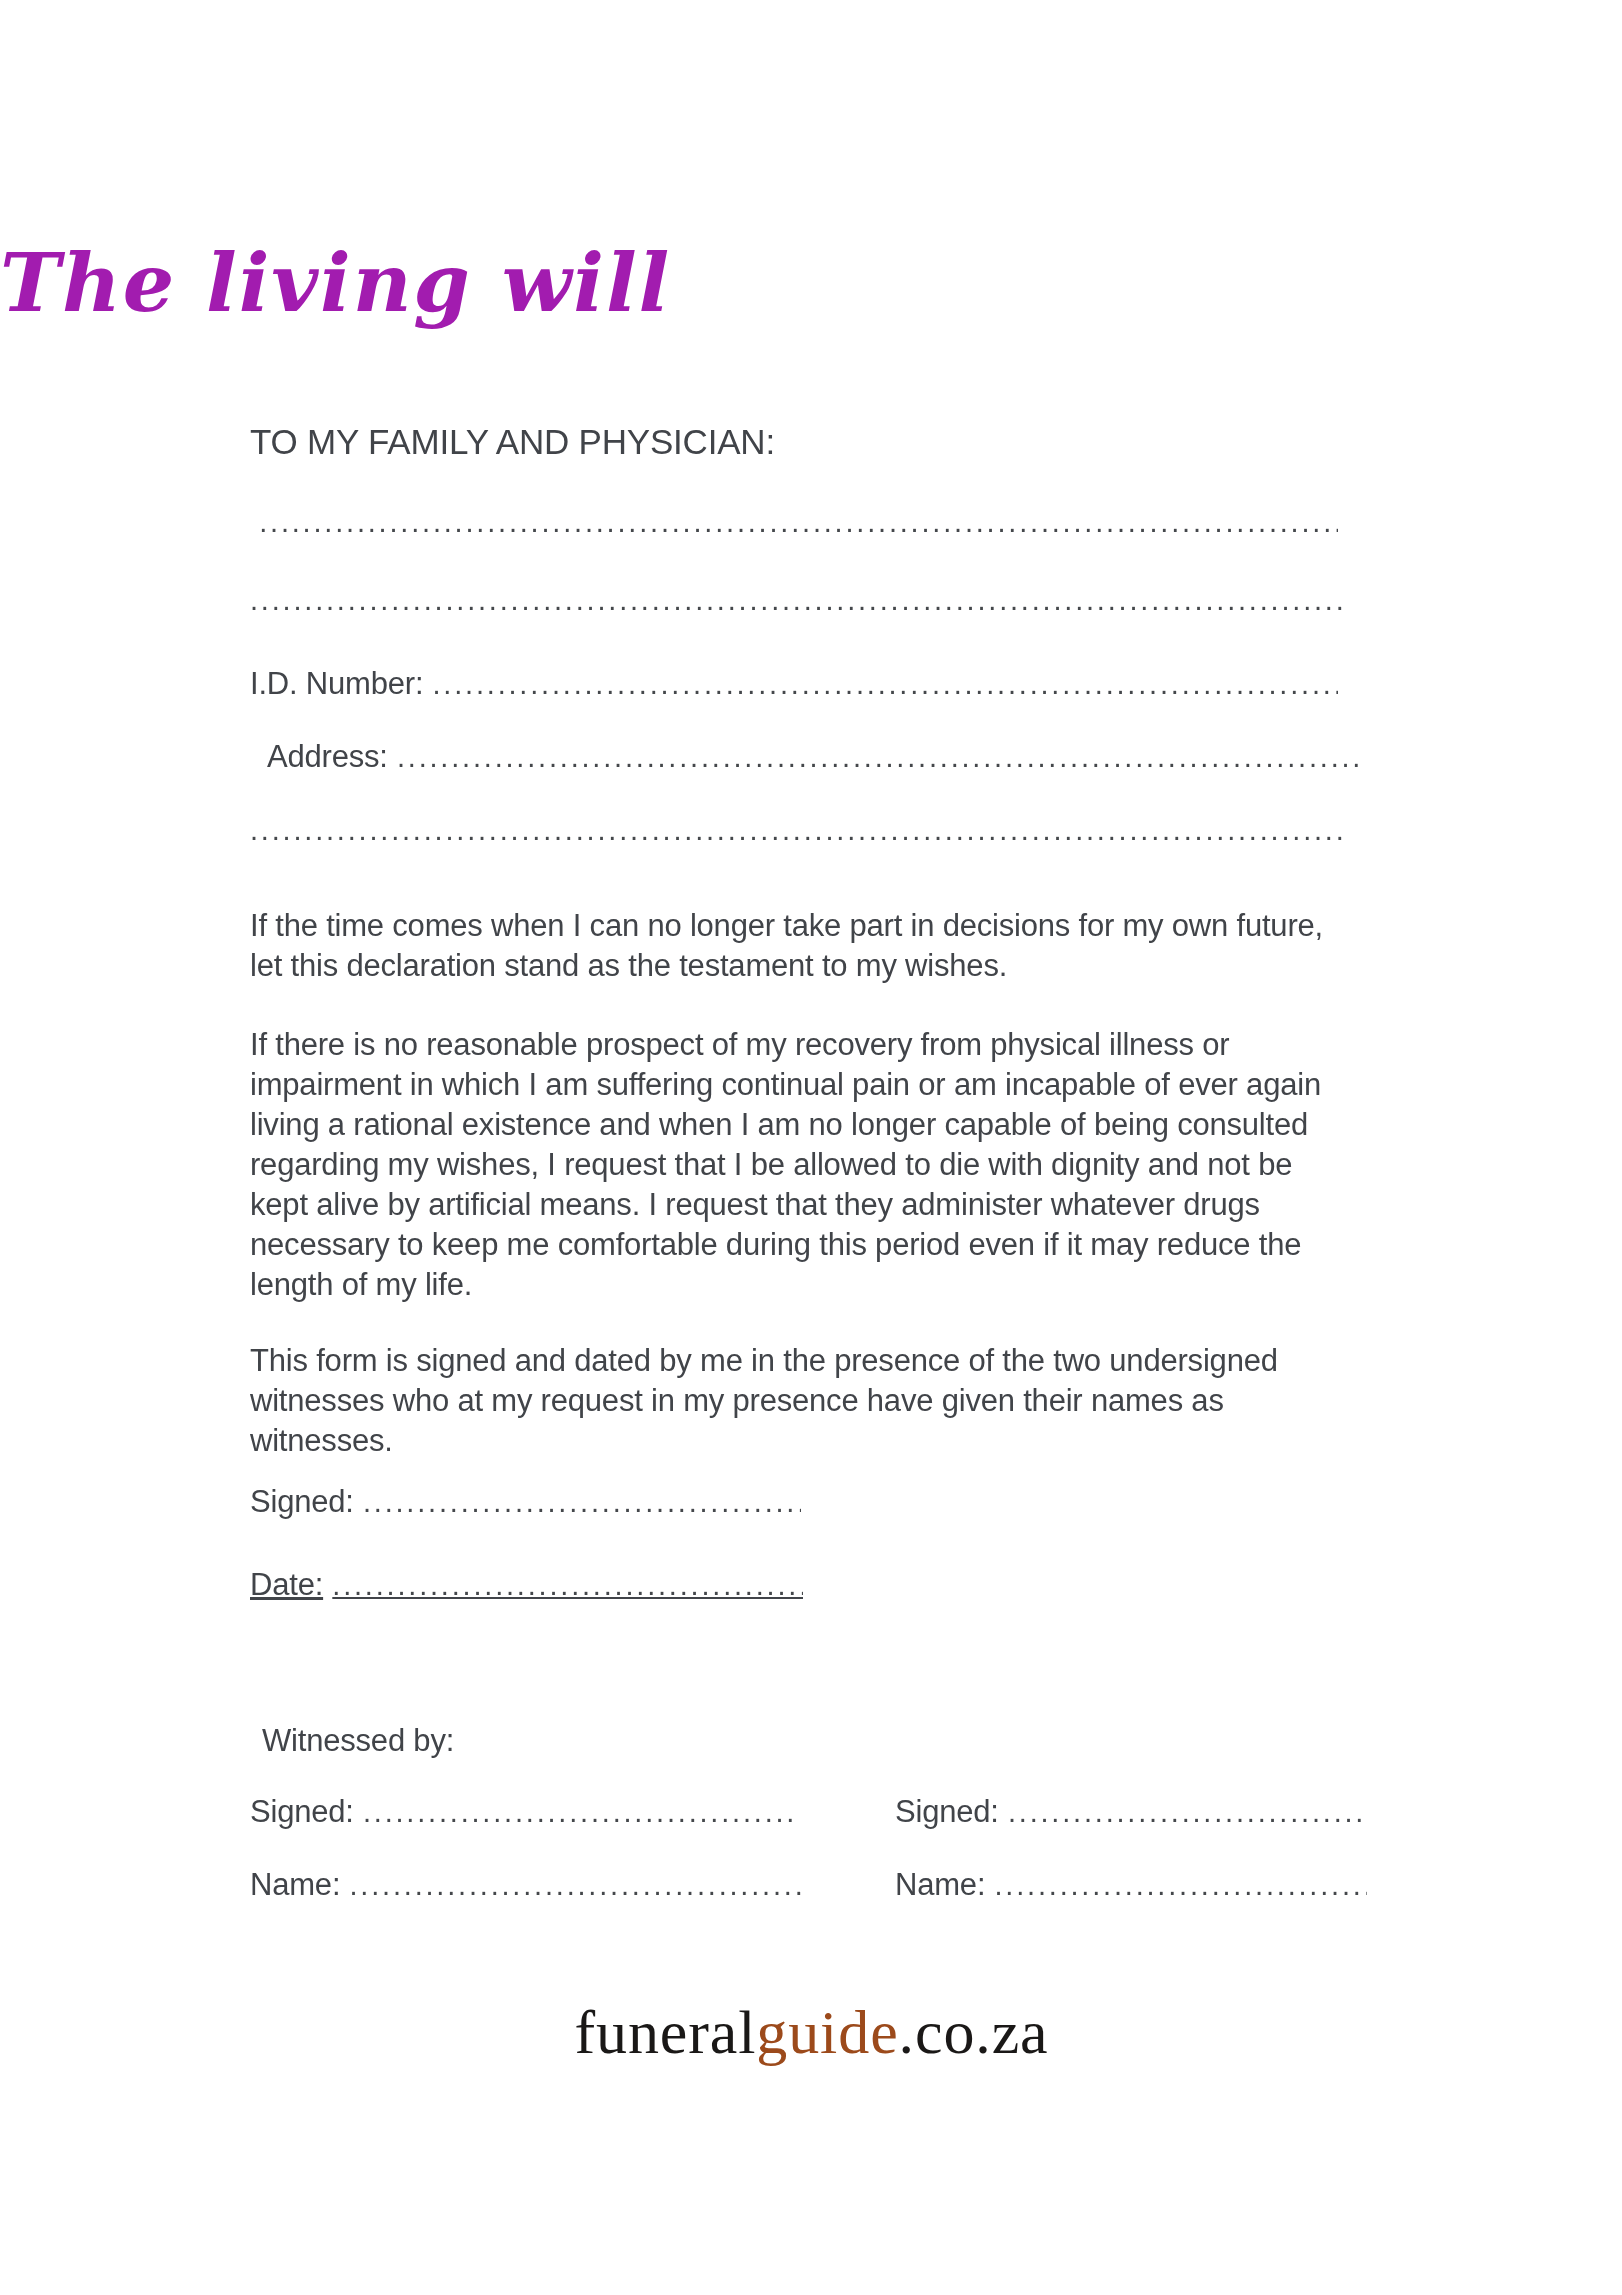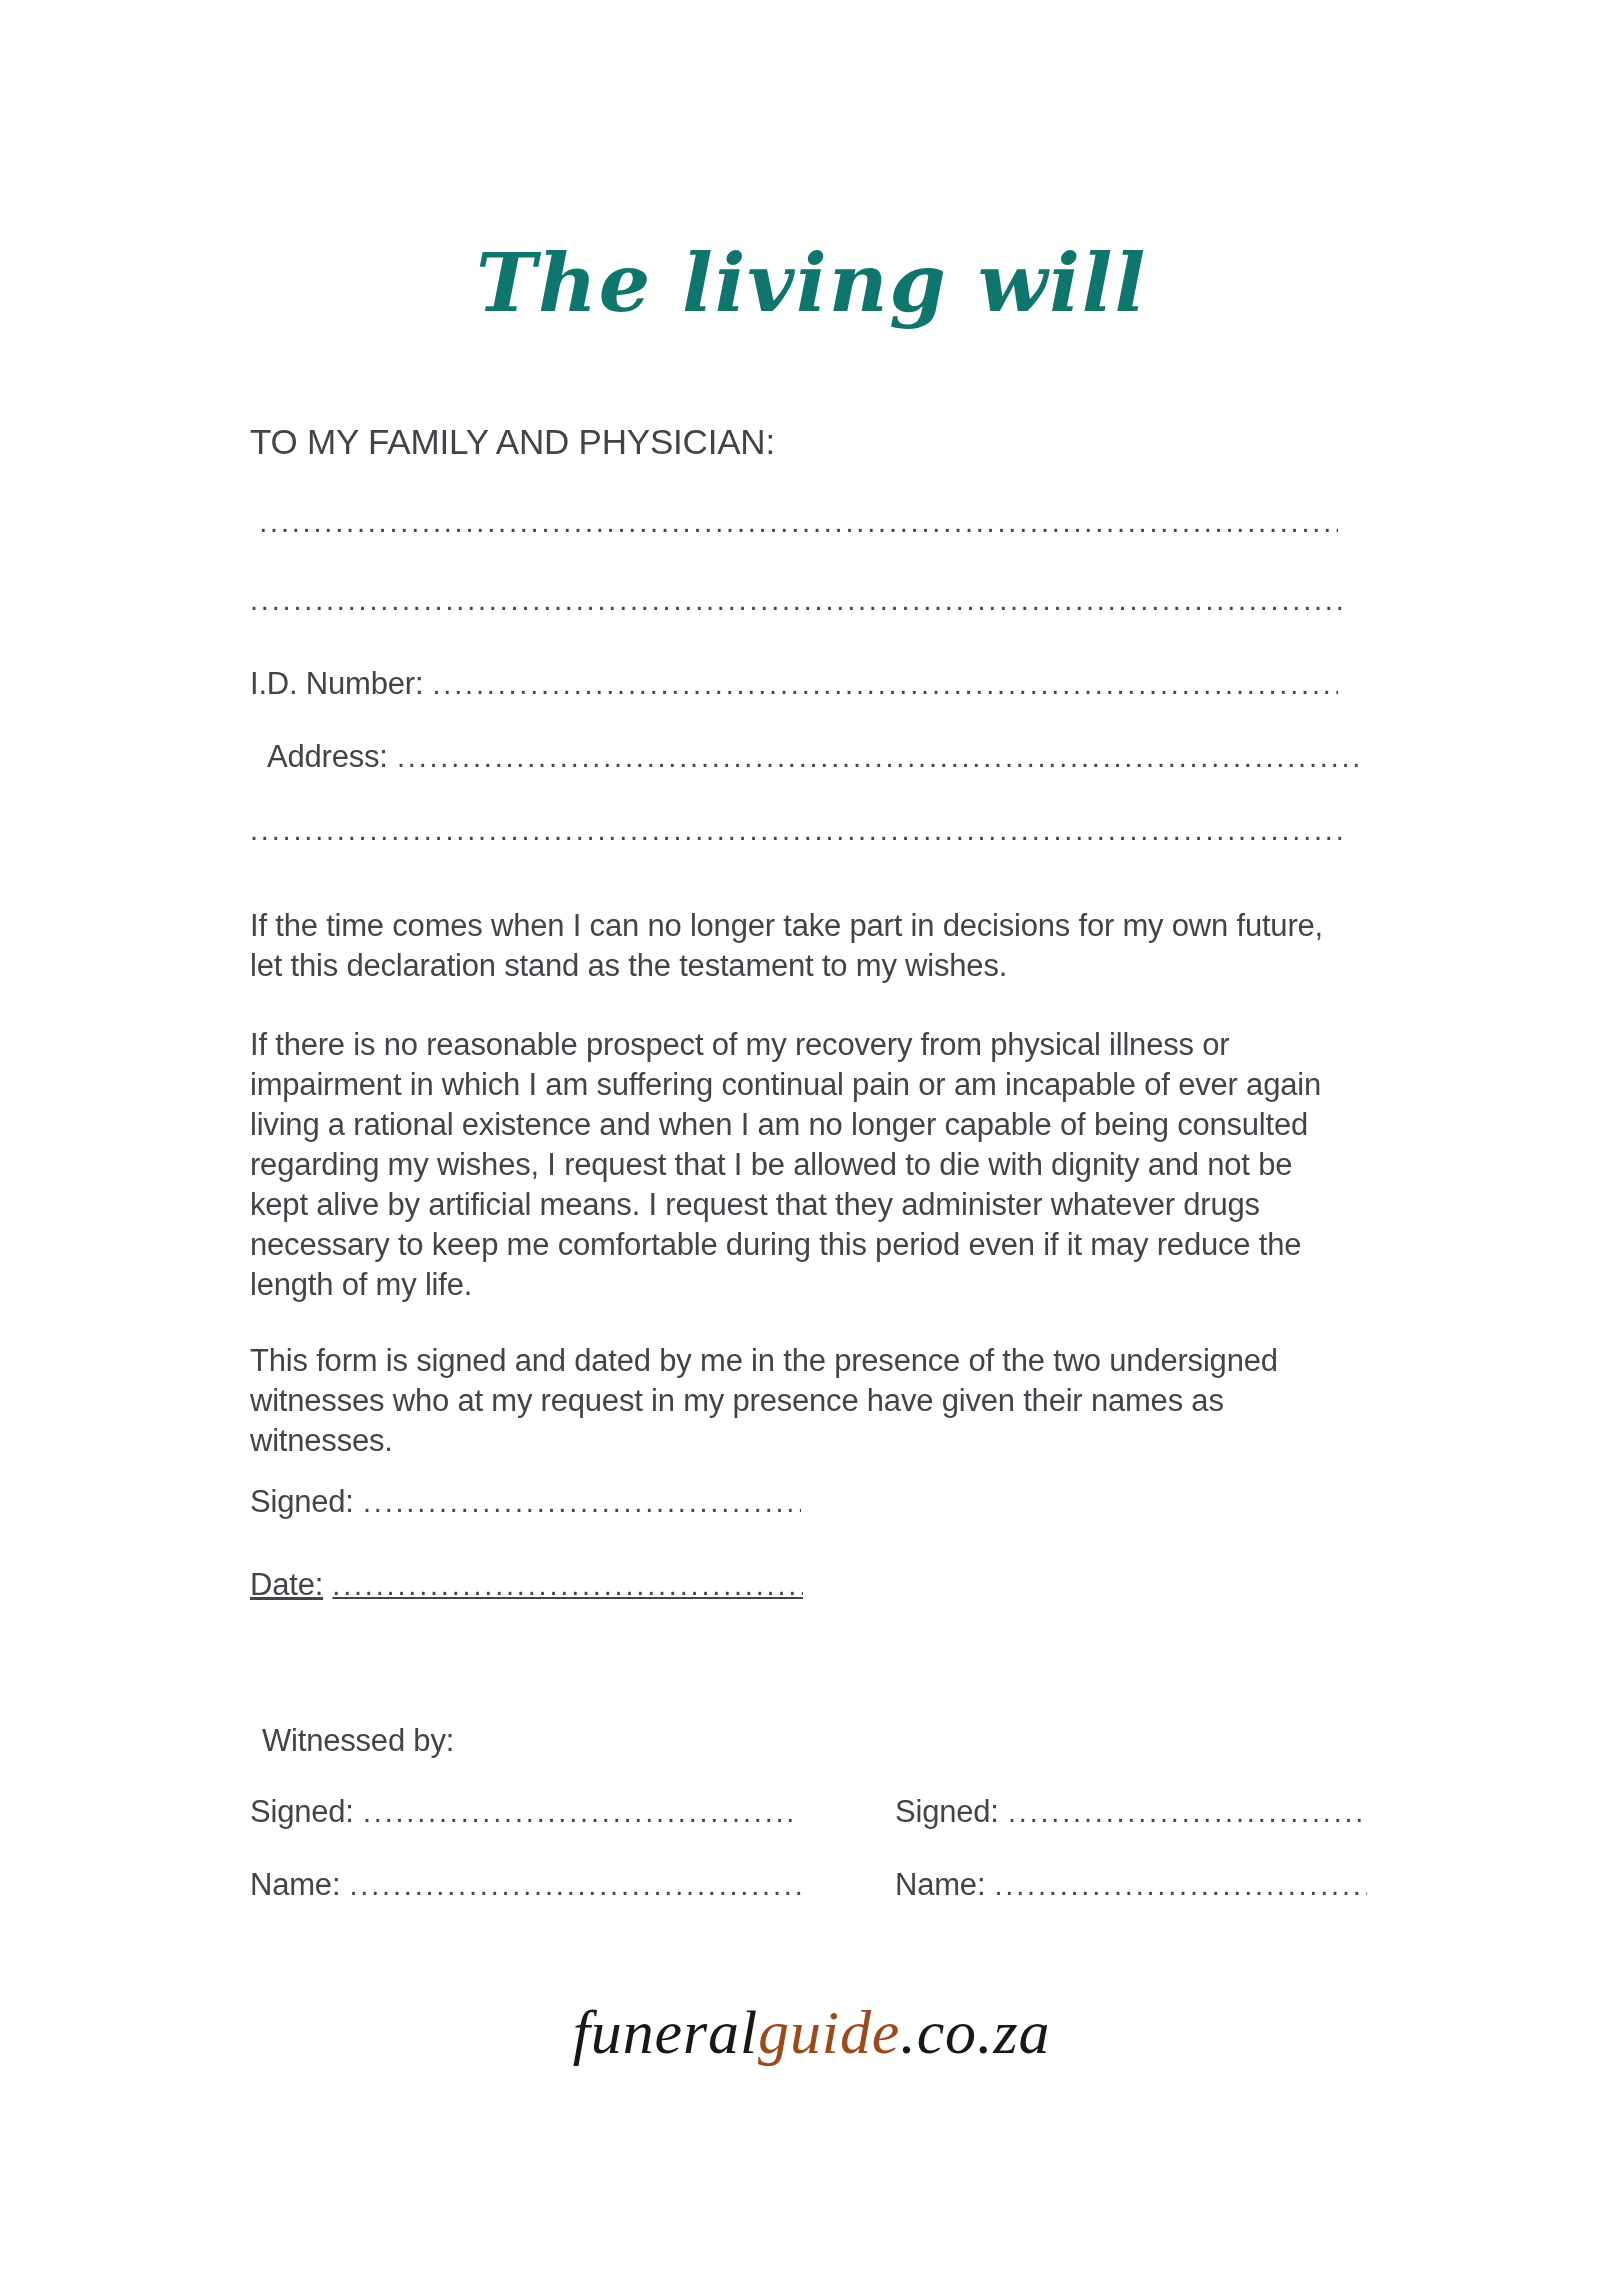--- a/index.html
+++ b/index.html
@@ -21,39 +21,38 @@
     white-space:nowrap;
     letter-spacing:2.8px;
     margin-left:9.2px;
     font-size:29px;
     color:#44474b;
   }
   .leader.full { margin-left:0; }
   .para { text-align:left;margin-top:16px; }
   .title {
     left:0; right:0; top:174px;
-    text-align:center;
+    text-align:left;
     font-family:"DejaVu Serif", serif;
     font-style:italic;
     font-size:81px;
     line-height:110px;
-    color:#0f766e;
+    color:#a21caf;
     letter-spacing:1.8px;
   }
   .salutation { font-size:35px; }
   .witness-heading { }
   .logo {
     left:0; right:0; top:1982px;
     text-align:center;
     font-family:"Liberation Serif", "DejaVu Serif", serif;
     font-size:62px;
     line-height:101px;
     color:#1a1817;
     letter-spacing:0.9px;
-    font-style:italic;
   }
   .logo span { display:inline; }
 </style>
 </head>
 <body>
 
 <h1 class="abs title">The living will</h1>
 
 <div class="abs txt salutation" style="left:250px; top:422px; width:1097px;">TO MY FAMILY AND PHYSICIAN:</div>
 

